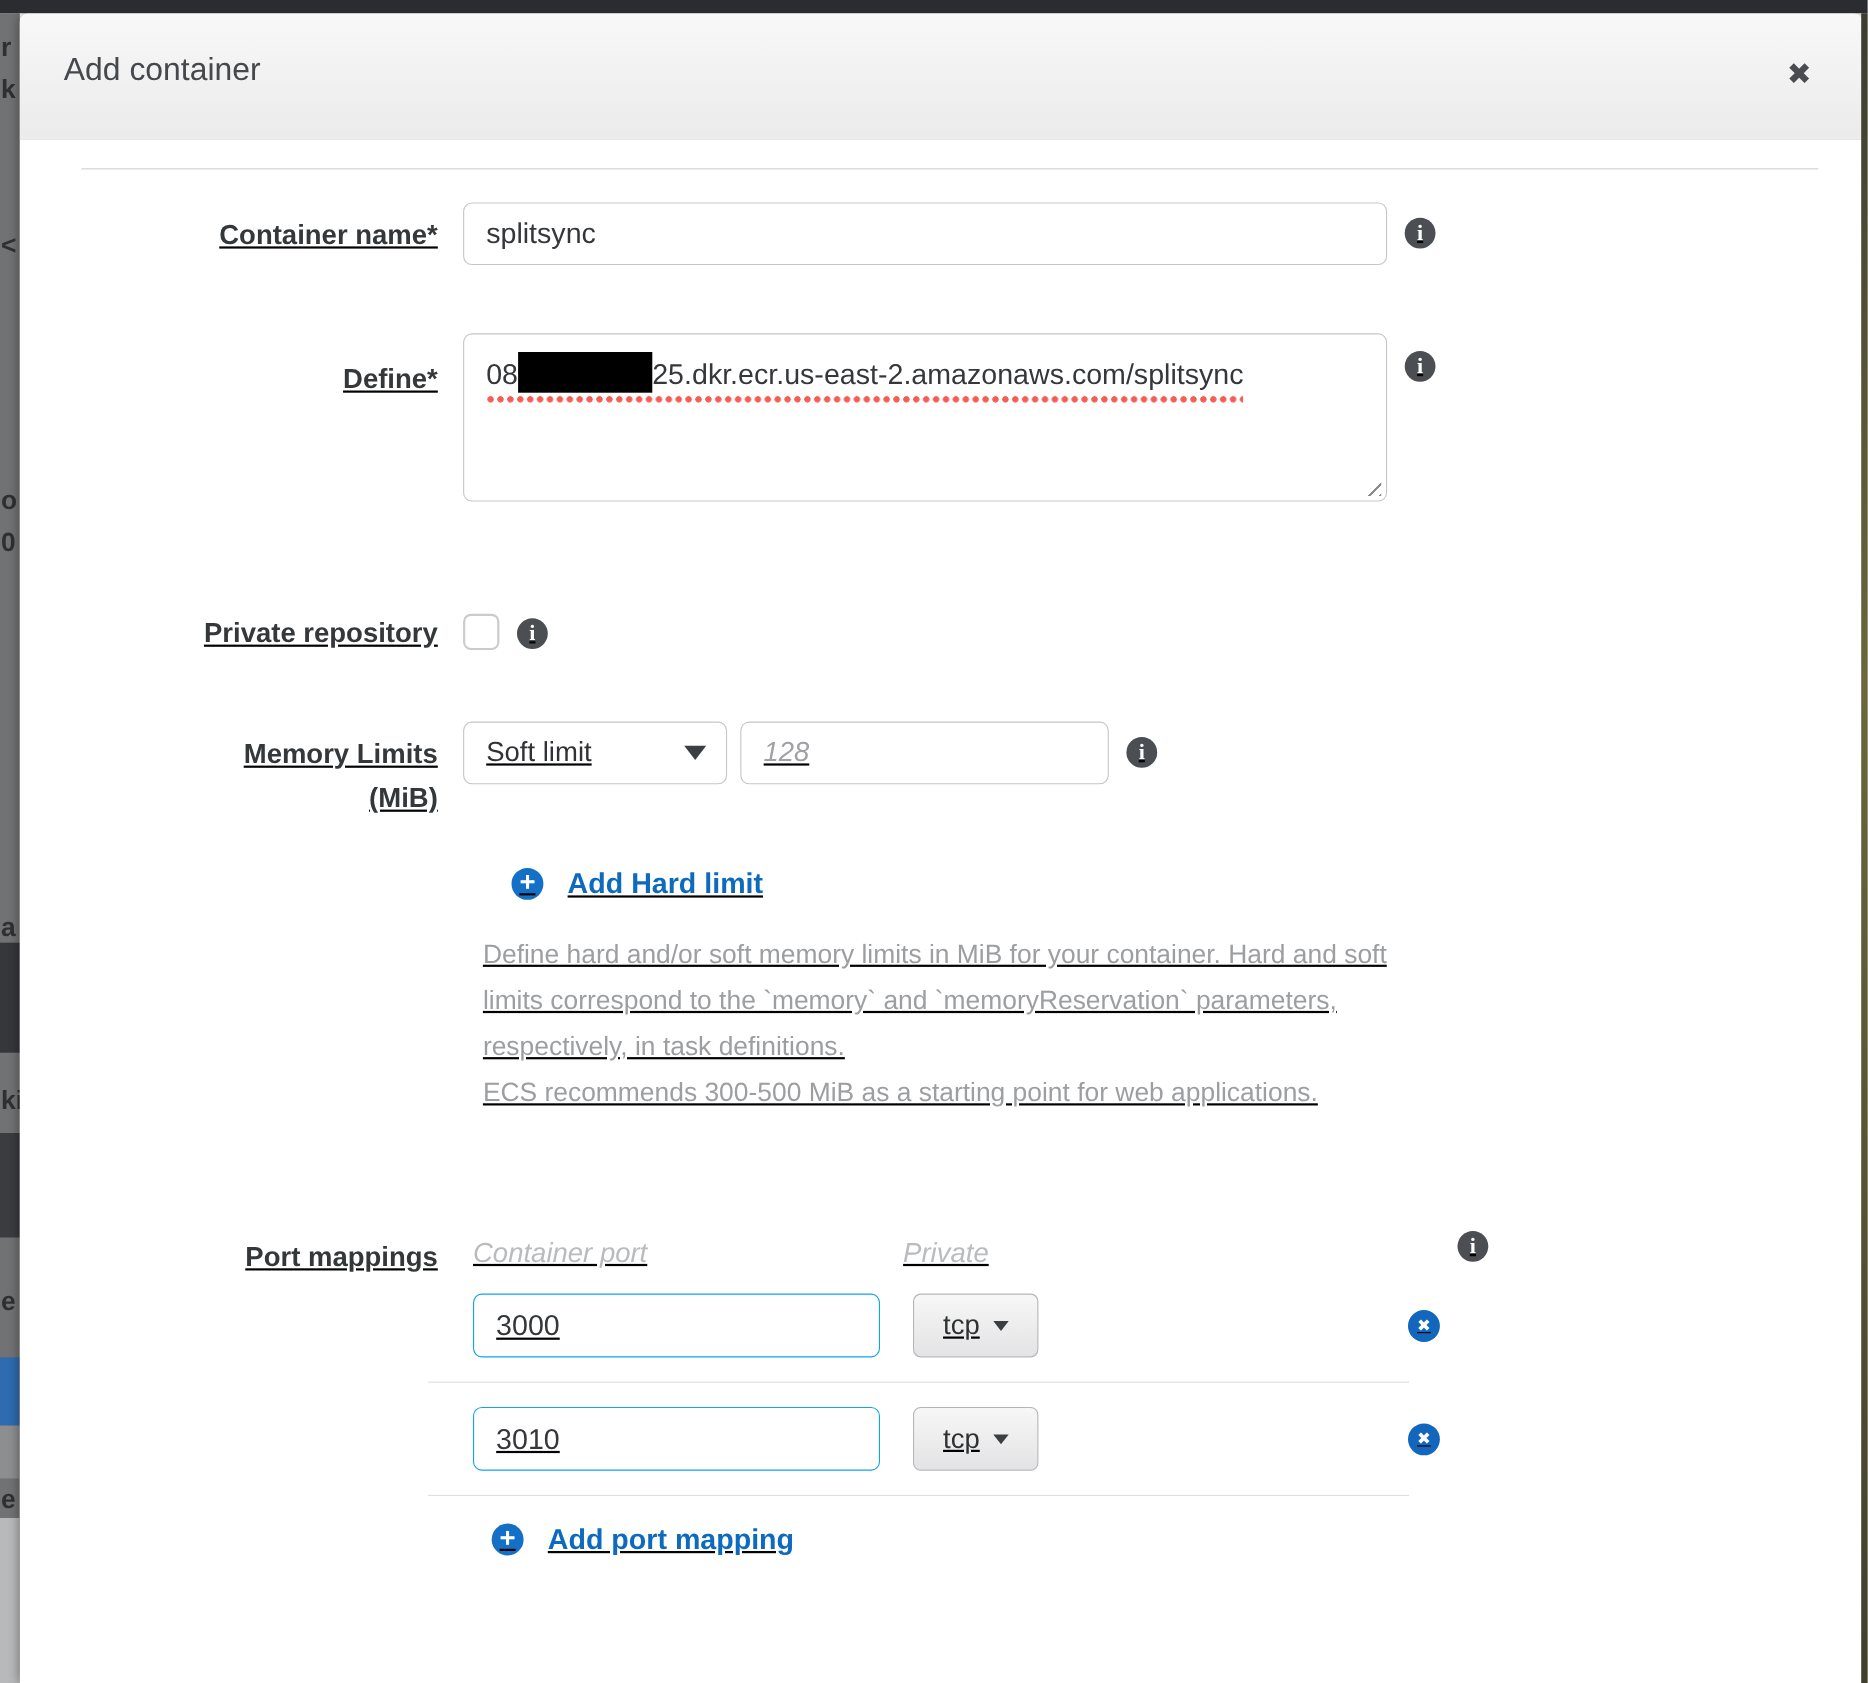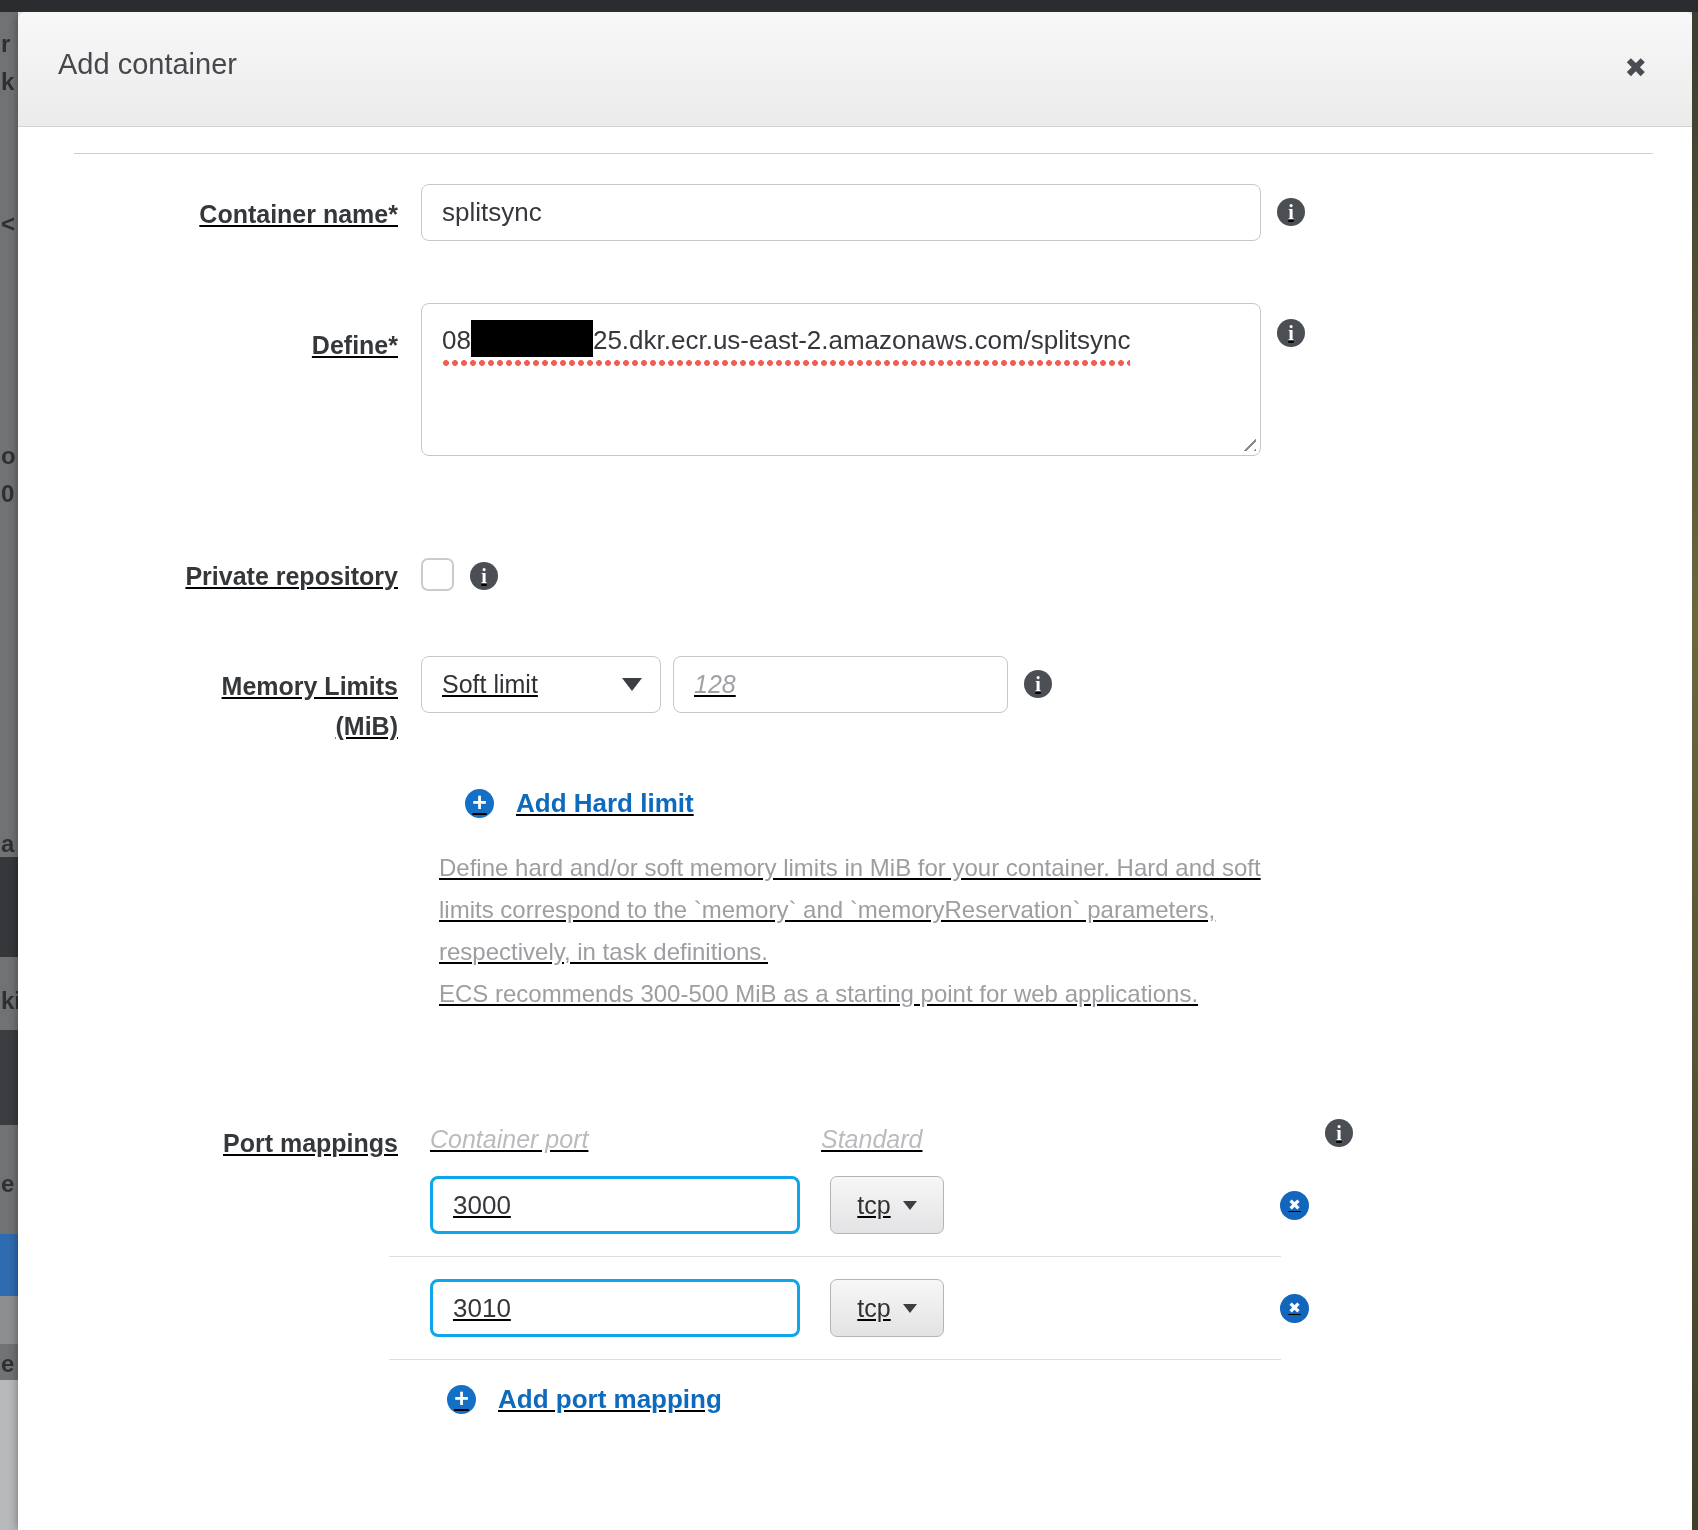--- a/index.html
+++ b/index.html
@@ -77,21 +77,21 @@
                  line-height:1; padding-bottom:2px; }
   .link-label { margin-left:22px; font-size:26px; font-weight:bold; color:#0d6abd; }
 
   .help-text { margin:28px 0 0 421px; width:872px; font-size:24px; color:#9c9ea1; line-height:42px; }
   .help-text p + p { margin-top:0; }
 
   
   .pm-headers { display:flex; font-size:25px; font-style:italic; color:#b9bbbe; padding-top:12px; }
   .pm-h1 { width:400px; padding-left:9px; }
   .pm-row { display:flex; align-items:center; width:888px; margin-top:22px; padding-left:9px; }
-  .port-input { width:370px; height:58px; border:3px solid #0ea5e9; border-radius:8px;
+  .port-input { width:370px; height:58px; border:1px solid #0ea5e9; border-radius:8px;
                 font-size:26px; color:#35373a; padding:0 20px; outline:none;
                 font-family:"Liberation Sans","DejaVu Sans",sans-serif; }
   .proto-btn { display:flex; align-items:center; margin-left:30px; width:114px; height:58px;
                border:1px solid #b5b5b5; border-radius:7px; justify-content:center;
                background:linear-gradient(180deg,#f7f7f7,#e3e3e5); font-size:25px; color:#2f3133; cursor:pointer; }
   .proto-btn .tri-sm { width:0; height:0; border-left:7px solid transparent; border-right:7px solid transparent;
                border-top:9px solid #3b3e42; margin-left:12px; }
   .remove-circle { margin-left:auto; width:29px; height:29px; border-radius:50%; background:#1266bb;
                    color:#fff; font-size:15px; font-weight:bold; display:flex; align-items:center;
                    justify-content:center; cursor:pointer; }
@@ -183,21 +183,21 @@
       <div class="help-text">
         <p>Define hard and/or soft memory limits in MiB for your container. Hard and soft limits correspond to the `memory` and `memoryReservation` parameters, respectively, in task definitions.</p>
         <p>ECS recommends 300-500 MiB as a starting point for web applications.</p>
       </div>
 
       <div class="row" style="margin-top:98px;">
         <div class="row-label">Port mappings</div>
         <div class="row-field">
           <div class="pm-headers">
             <div class="pm-h1">Container port</div>
-            <div>Standard</div>
+            <div>Private</div>
           </div>
 
           <div class="pm-row">
             <input class="port-input" type="text" value="3000" style="">
             <div class="proto-btn">
               <span>tcp</span>
               <span class="tri-sm"></span>
             </div>
             <div class="remove-circle">✖</div>
           </div>

